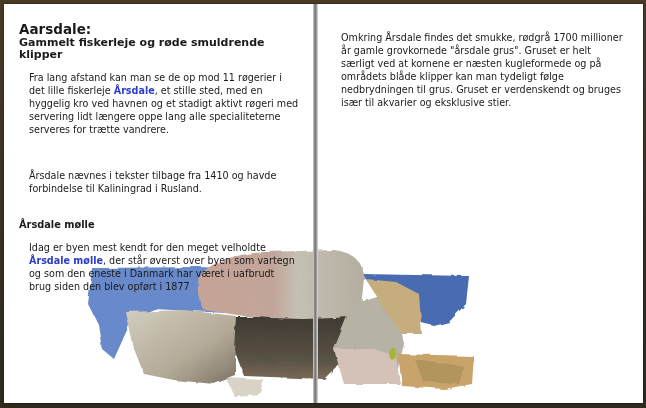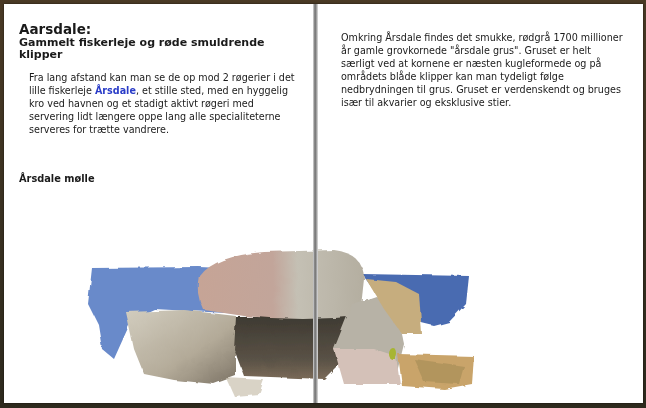--- a/index.html
+++ b/index.html
@@ -89,24 +89,26 @@
         <ellipse cx="389" cy="350" rx="4" ry="6" fill="#a7b530"></ellipse>
 
         <path d="M 222 374 L 260 376 L 255 390 L 230 392 Z" fill="#cfc8b8" opacity="0.8"></path>
       </g>
     </svg>
 
     <div class="page left">
       <div class="text-block">
         <div class="h1">Aarsdale:</div>
         <div class="h2">Gammelt fiskerleje og røde smuldrende klipper</div>
-        <p><span>Fra lang afstand kan man se de op mod 2 røgerier i det lille fiskerleje </span><a class="link" href="#">Årsdale</a><span>, et stille sted, med en hyggelig kro ved havnen og et stadigt aktivt røgeri med servering lidt længere oppe lang alle specialiteterne serveres for trætte vandrere.</span></p>
+        <p><span>Fra lang afstand kan man se de op mod 11 røgerier i det lille fiskerleje </span><a class="link" href="#">Årsdale</a><span>, et stille sted, med en hyggelig kro ved havnen og et stadigt aktivt røgeri med servering lidt længere oppe lang alle specialiteterne serveres for trætte vandrere.</span></p>
         <div class="gap"></div>
+        <p>Årsdale nævnes i tekster tilbage fra 1410 og havde forbindelse til Kaliningrad i Rusland.</p>
         <div class="gap"></div>
         <div class="h3">Årsdale mølle</div>
+        <p><span>Idag er byen mest kendt for den meget velholdte </span><a class="link" href="#">Årsdale mølle</a><span>, der står øverst over byen som vartegn og som den eneste i Danmark har været i uafbrudt brug siden den blev opført i 1877</span></p>
       </div>
     </div>
 
     <div class="spine"></div>
 
     <div class="page right">
       <div class="text-block">
         <p>Omkring Årsdale findes det smukke, rødgrå  1700 millioner år gamle grovkornede "årsdale grus".  Gruset er helt særligt ved at kornene er næsten kugleformede og på områdets blåde klipper kan man tydeligt følge nedbrydningen til grus. Gruset er verdenskendt og bruges  især til akvarier og eksklusive stier.</p>
       </div>
     </div>

